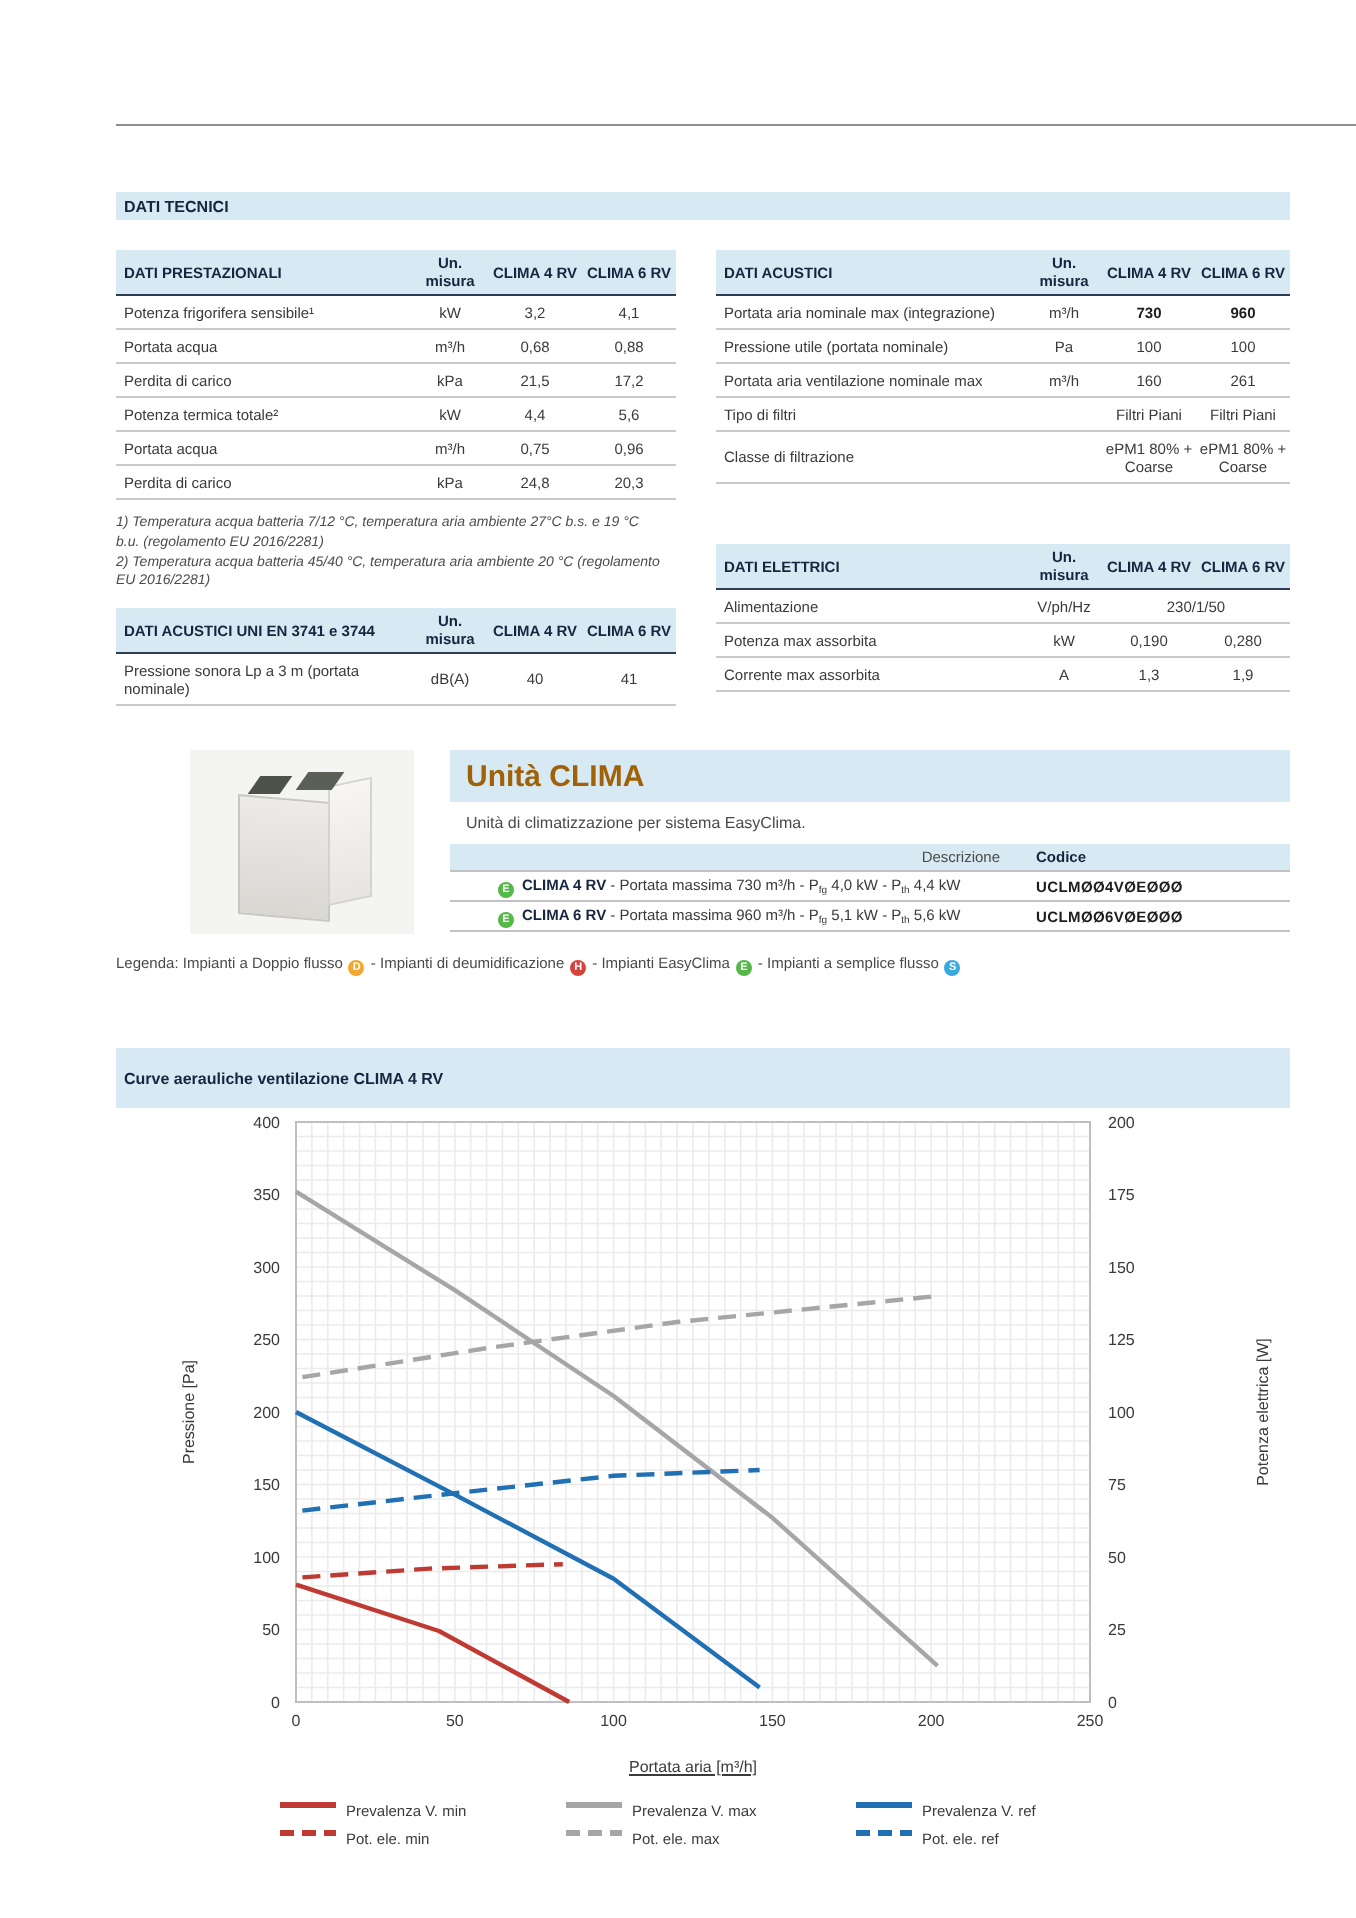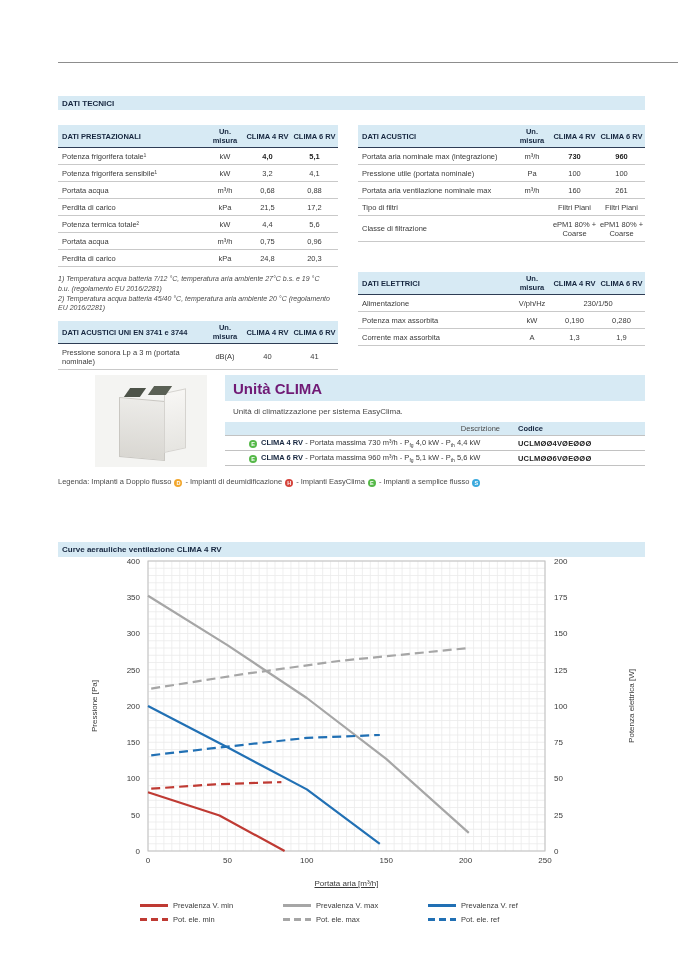--- a/index.html
+++ b/index.html
@@ -2,21 +2,21 @@
 <html><head>
 <meta charset="utf-8">
 <style>
   html,body{margin:0;padding:0;background:#ffffff;}
   .page{position:relative;width:678px;height:959px;background:#fff;overflow:hidden;
         font-family:"Liberation Sans",sans-serif;color:#3a3a3a;}
   .top-rule{position:absolute;left:58px;right:0;top:62px;border-top:1.5px solid #8d8d8d;}
   .band{position:absolute;left:58px;width:587px;background:#d7eaf4;color:#16263f;
         font-weight:700;font-size:8px;display:flex;align-items:center;padding-left:4px;box-sizing:border-box;}
   .main-band{top:96px;height:14px;}
-  .chart-band{top:542px;height:15px;}
+  .chart-band{top:524px;height:30px;}
   .col-left{position:absolute;left:58px;top:125px;width:280px;}
   .col-right{position:absolute;left:358px;top:125px;width:287px;}
   table.dt{width:100%;border-collapse:collapse;table-layout:fixed;font-size:7.5px;color:#3a3a3a;}
   table.dt th{background:#d7eaf4;color:#16263f;font-weight:700;border-bottom:1.5px solid #2e3d55;
         padding:2px 1px;vertical-align:middle;font-size:7.5px;}
   table.dt th.lab{text-align:left;padding-left:4px;}
   table.dt td{border-bottom:1px solid #c9c9c9;padding:3.5px 1px;text-align:center;vertical-align:middle;}
   table.dt td.lab{text-align:left;padding-left:4px;}
   table.dt .b{font-weight:700;color:#1d1d1d;}
   .footnotes{margin-top:7px;font-size:7px;font-style:italic;color:#4c4c4c;line-height:1.4;width:98%;}
@@ -25,21 +25,21 @@
   
   .product-photo{position:absolute;left:95px;top:375px;width:112px;height:92px;background:#f4f4f2;}
   .unit-front{position:absolute;left:24px;top:22px;width:44px;height:58px;background:linear-gradient(180deg,#ecebe8,#d9d7d2);
         border:1px solid #c9c7c2;transform:skewY(5deg);transform-origin:left top;}
   .unit-side{position:absolute;left:69px;top:18px;width:20px;height:58px;background:linear-gradient(180deg,#f7f6f4,#e6e5e1);
         border:1px solid #d5d3cf;transform:skewY(-12deg);transform-origin:left top;}
   .unit-vent1{position:absolute;left:32px;top:13px;width:16px;height:9px;background:#4d5349;transform:skewX(-35deg);}
   .unit-vent2{position:absolute;left:56px;top:11px;width:18px;height:9px;background:#5a6055;transform:skewX(-35deg);}
   .product-band{position:absolute;left:225px;top:375px;width:420px;height:26px;background:#d7eaf4;
         display:flex;align-items:center;padding-left:8px;box-sizing:border-box;}
-  .product-band span{font-size:15px;font-weight:700;color:#701a75;}
+  .product-band span{font-size:15px;font-weight:700;color:#a16207;}
   .product-subtitle{position:absolute;left:233px;top:407px;font-size:8px;color:#4a4a4a;}
   .product-table{position:absolute;left:225px;top:422px;width:420px;font-size:7.5px;}
   .pt-head{display:flex;background:#d7eaf4;height:13px;align-items:center;}
   .pt-desc{flex:1;text-align:right;color:#4a4a4a;}
   .pt-code{width:145px;box-sizing:border-box;padding-left:18px;font-weight:700;color:#16263f;}
   .prod-row{display:flex;align-items:center;height:14px;border-top:1px solid #c2c2c2;}
   .prod-row:last-child{border-bottom:1px solid #c2c2c2;}
   .prow-main{flex:1;padding-left:24px;white-space:nowrap;overflow:hidden;}
   .prow-code{width:145px;box-sizing:border-box;padding-left:18px;font-weight:700;color:#1d1d1d;letter-spacing:.2px;}
   .pname{font-weight:700;color:#16263f;}
@@ -47,21 +47,21 @@
   .cbadge{display:inline-flex;width:8px;height:8px;border-radius:50%;color:#fff;font-size:5.5px;font-weight:700;
         align-items:center;justify-content:center;margin:0 4px 0 0;vertical-align:-1px;}
   .legend-footer{position:absolute;left:58px;top:477px;width:600px;font-size:7.5px;color:#4a4a4a;}
   .legend-footer .cbadge{margin:0 3px;}
   
   #curves-svg{position:absolute;left:85px;top:548px;}
   #curves-svg text{font-family:"Liberation Sans",sans-serif;font-size:8px;fill:#3a3a3a;}
   .x-title{position:absolute;left:148px;top:879px;width:397px;text-align:center;font-size:8px;color:#3a3a3a;text-decoration:underline;}
   .chart-legend{position:absolute;left:140px;top:901px;display:grid;grid-template-columns:143px 145px auto;
         grid-row-gap:5px;font-size:7.5px;color:#3a3a3a;}
-  .cl-item{display:flex;align-items:center;}
+  .cl-item{display:flex;}
   .cl-swatch{width:28px;height:2.5px;margin-right:5px;flex:none;}
   .page-num{position:absolute;left:0;right:0;top:934px;text-align:center;font-size:8px;color:#3a3a3a;}
 </style>
 </head>
 <body>
 
 <div class="page">
 
   <div class="top-rule"></div>
 
@@ -80,26 +80,20 @@
           </colgroup>
           <thead>
             <tr>
               <th class="lab">DATI PRESTAZIONALI</th>
               <th>Un.<br>misura</th>
               <th>CLIMA 4 RV</th>
               <th>CLIMA 6 RV</th>
             </tr>
           </thead>
           <tbody>
-            <tr>
-              <td class="lab">Potenza frigorifera totale¹</td>
-              <td>kW</td>
-              <td class="b">4,0</td>
-              <td class="b">5,1</td>
-            </tr>
             <tr>
               <td class="lab">Potenza frigorifera sensibile¹</td>
               <td>kW</td>
               <td>3,2</td>
               <td>4,1</td>
             </tr>
             <tr>
               <td class="lab">Portata acqua</td>
               <td>m³/h</td>
               <td>0,68</td>

